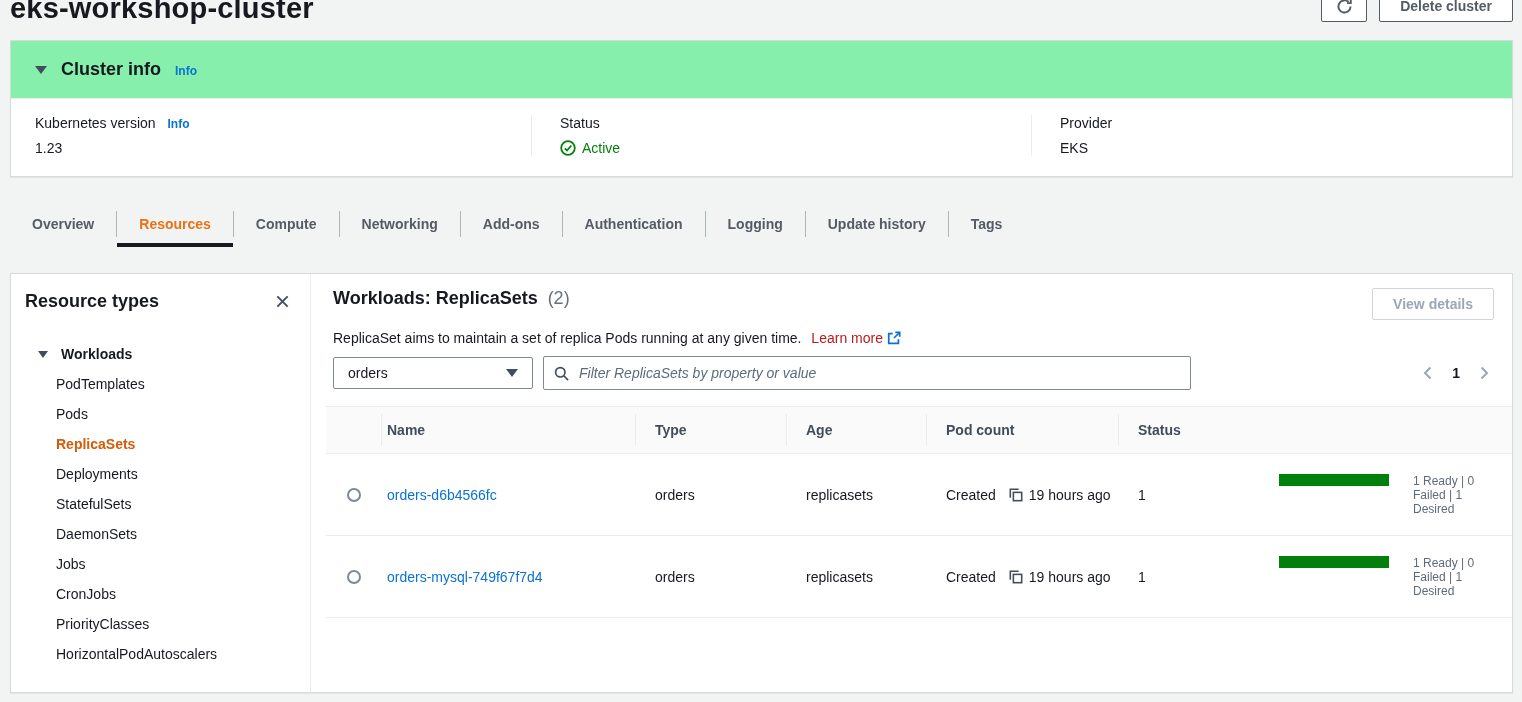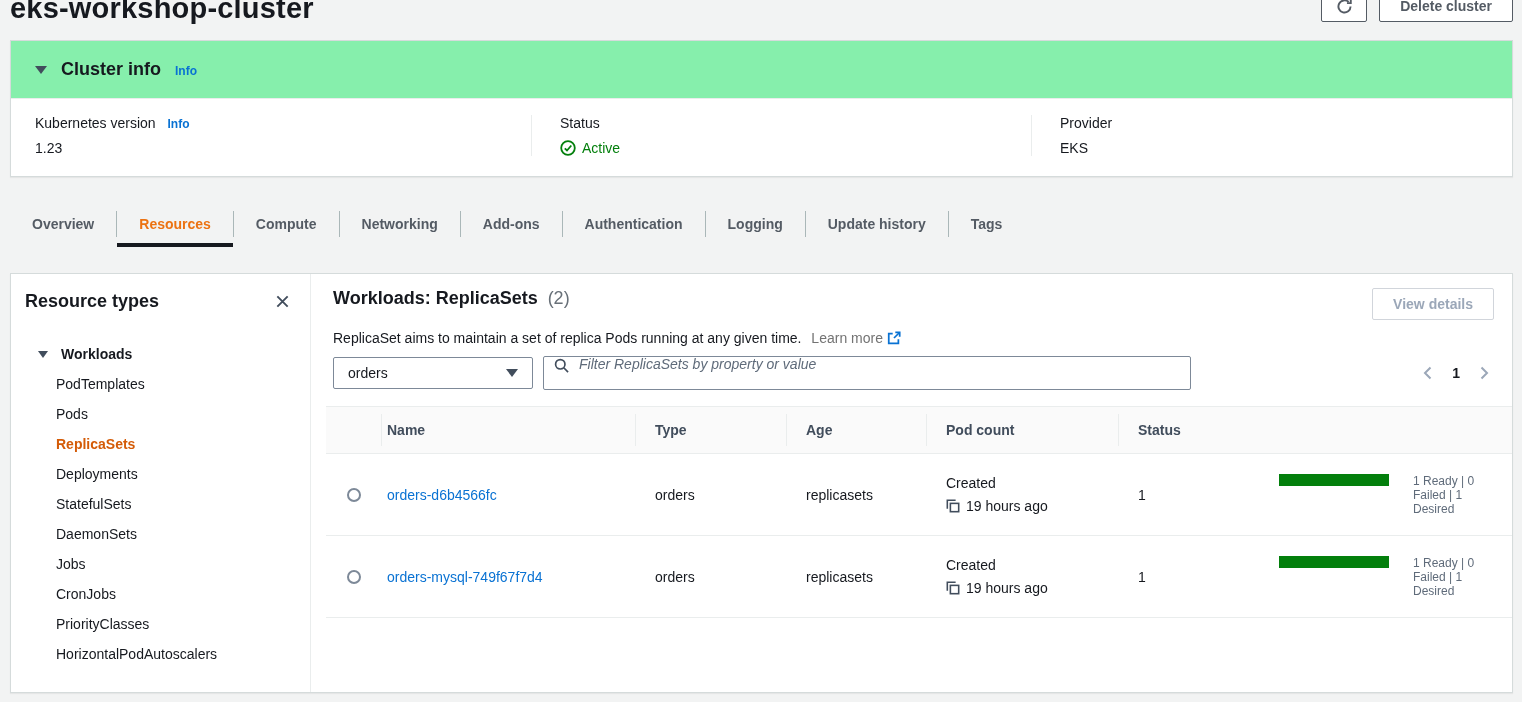--- a/index.html
+++ b/index.html
@@ -64,29 +64,29 @@
   .tree-item { height: 30px; display: flex; align-items: center; padding-left: 45px; cursor: pointer; color: #16191f; }
   .tree-item.selected { color: #d45b07; font-weight: 700; }
   .tree-group.collapsed { margin-top: 14px; }
 
   
   .main { flex: 1; padding-top: 14px; min-width: 0; }
   .main-header { display: flex; justify-content: space-between; align-items: flex-start; margin: 0 18px 0 22px; height: 32px; }
   .main-heading { font-size: 18px; font-weight: 700; margin: 2px 0 0 0; display: inline; }
   .main-count { font-size: 18px; color: #687078; font-weight: 400; margin-left: 6px; }
   .desc { margin: 8px 18px 0 22px; line-height: 20px; }
-  .learn-more { color: #737373; text-decoration: none; cursor: pointer; margin-left: 6px; white-space: nowrap; }
+  .learn-more { color: #b91c1c; text-decoration: none; cursor: pointer; margin-left: 6px; white-space: nowrap; }
   .learn-more svg { vertical-align: -2px; margin-left: 4px; }
 
   .filter-row { display: flex; gap: 10px; margin: 8px 18px 0 22px; align-items: center; }
   .dropdown { width: 200px; height: 32px; border: 1px solid #7d8998; border-radius: 2px; background: #fff;
     display: flex; align-items: center; justify-content: space-between; padding: 0 14px; cursor: pointer; }
   .dd-caret { width: 0; height: 0; border-left: 6px solid transparent; border-right: 6px solid transparent; border-top: 8px solid #414d5c; }
   .search-box { width: 648px; height: 32px; border: 1px solid #7d8998; border-radius: 2px; background: #fff;
-    display: flex; align-items: flex-end; padding: 16px 10px; gap: 8px; }
+    display: flex; align-items: center; padding: 16px 10px; gap: 8px; }
   .search-box input { flex: 1; border: none; outline: none; font-family: "Liberation Sans", sans-serif;
     font-size: 14px; background: transparent; color: #16191f; }
   .search-box input::placeholder { font-style: italic; color: #5f6b7a; opacity: 1; }
   .pagination { margin-left: auto; display: flex; align-items: center; gap: 14px; }
   .page-btn { background: none; border: none; padding: 2px; cursor: default; display: flex; }
   .page-num { font-weight: 700; color: #16191f; }
 
   
   .table { margin: 16px 0 0 15px; }
   .thead, .trow { display: grid; grid-template-columns: 55px 254px 151px 140px 192px 141px 1fr; }
@@ -94,21 +94,21 @@
   .th { font-weight: 700; color: #414d5c; padding-left: 20px; position: relative; height: 100%; display: flex; align-items: center; }
   .th.name-col { padding-left: 6px; }
   .th::before { content: ""; position: absolute; left: 0; top: 7px; bottom: 7px; width: 1px; background: #eaeded; }
   .th.sel-col::before { display: none; }
   .trow { height: 82px; border-bottom: 1px solid #eaeded; align-items: center; }
   .td { padding-left: 20px; }
   .td.sel-cell { display: flex; justify-content: center; padding-left: 0; }
   .td.name-cell { padding-left: 6px; }
   .radio { width: 14px; height: 14px; border: 2px solid #7d8998; border-radius: 50%; background: #fff; cursor: pointer; }
   .name-link { color: #0972d3; text-decoration: none; cursor: pointer; }
-  .age-cell { display: flex; flex-direction: column; gap: 7px; }
+  .age-cell { display: flex; flex-direction: row; gap: 13px; }
   .age-line2 { display: flex; align-items: center; gap: 6px; }
   .status-cell { padding-right: 18px; display: flex; flex-direction: row; gap: 24px; }
   .status-bar-track { height: 12px; width: 100%; }
   .status-bar-fill { height: 100%; width: 100%; background: #037f0c; }
   .status-text { font-size: 12px; color: #5f6b7a; }
 </style>
 </head>
 <body>
 
 <div class="page">

